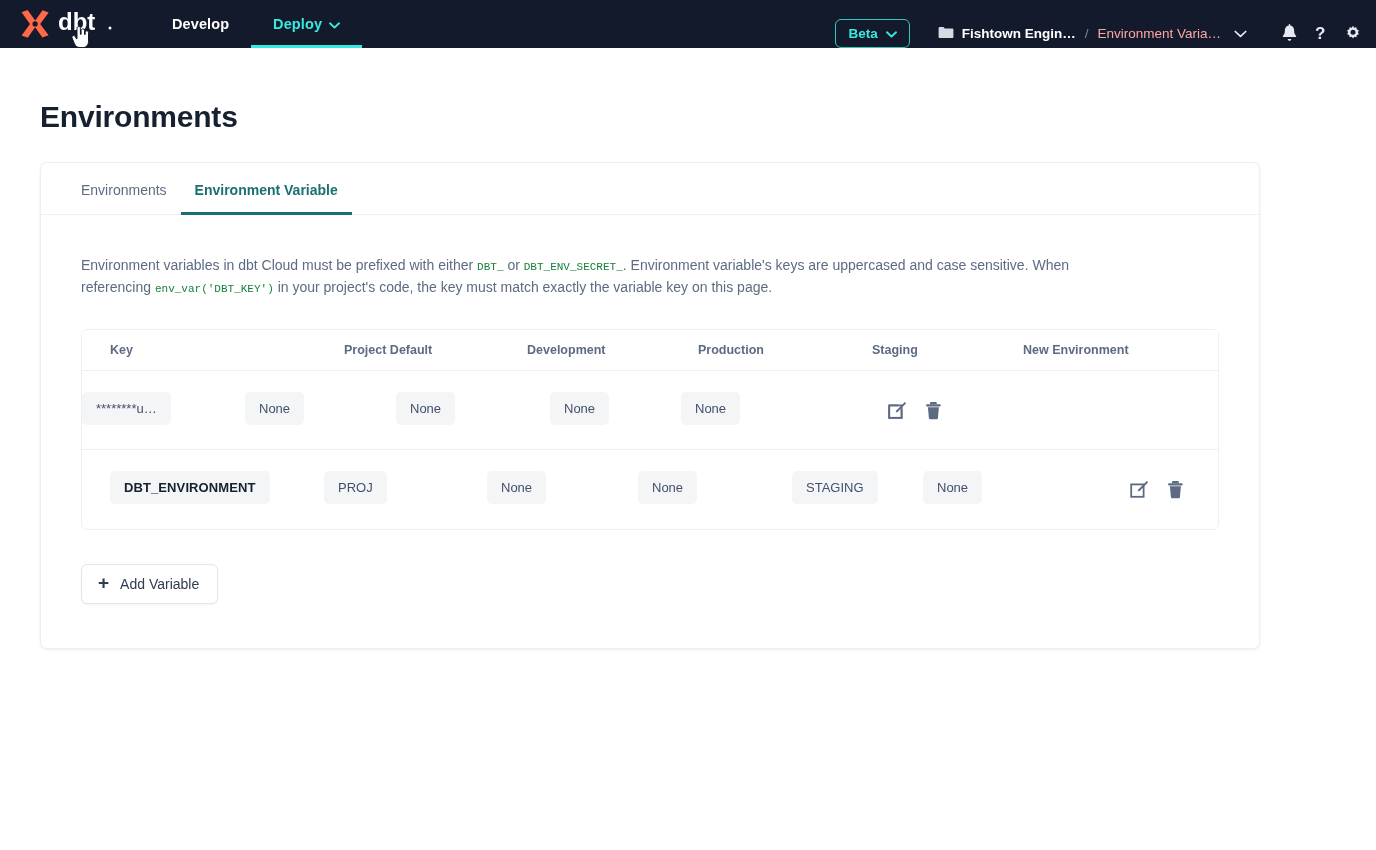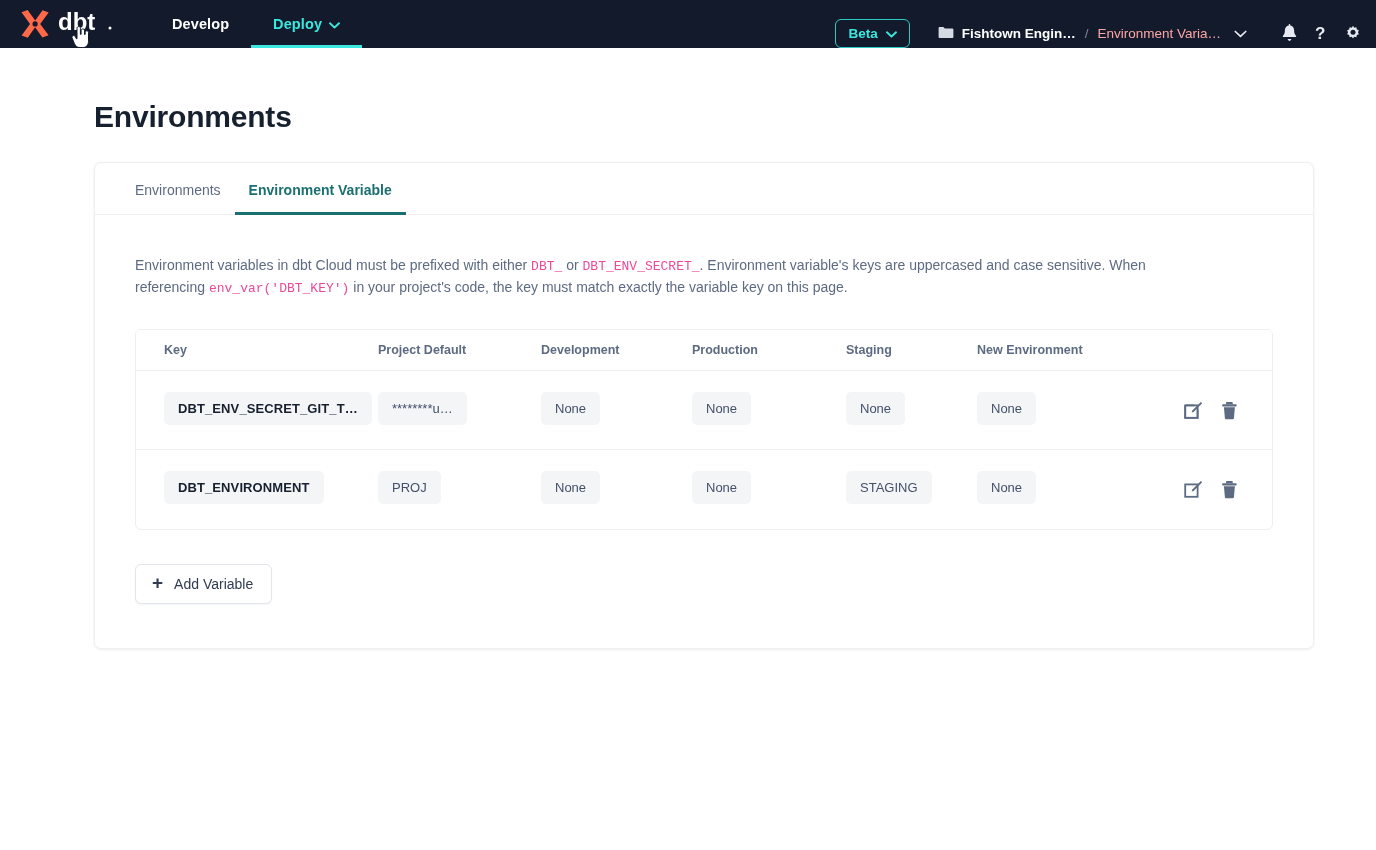--- a/index.html
+++ b/index.html
@@ -84,21 +84,21 @@
   }
   .bc-project { font-weight: 700; display:flex; align-items:center; gap:8px; cursor:pointer; }
   .bc-sep { color: #7D8799; font-weight: 400; }
   .bc-page { font-weight: 400; color: #fca5a5; cursor:pointer; }
   .bc-caret { margin-left: 4px; cursor:pointer; display:flex; align-items:center;}
 
   .icon-group { display:flex; align-items:center; gap: 16px; margin-left: 34px; }
   .nav-icon { cursor: pointer; display:flex; align-items:center; justify-content:center; }
 
   
-  .page { padding: 0 94px; }
+  .page { padding: 0 40px; }
   .page-title {
     font-size: 30px;
     font-weight: 700;
     color: #16202F;
     letter-spacing: -0.2px;
     padding-top: 52px;
     padding-bottom: 28px;
   }
 
   .card {
@@ -137,39 +137,40 @@
 
   .blurb {
     font-size: 14px;
     line-height: 20px;
     color: #5D6B82;
     max-width: 1060px;
     margin-bottom: 30px;
   }
   .mono {
     font-family: "Liberation Mono", "DejaVu Sans Mono", monospace;
-    font-size: 13px;
-    color: #ec4899;
+    font-size: 11px;
+    color: #15803d;
   }
 
   
   .table {
     border: 1px solid #EDEFF3;
     border-radius: 6px;
     overflow: hidden;
   }
   .trow {
     display: flex;
     align-items: center;
     border-bottom: 1px solid #EDEFF3;
   }
   .trow:last-child { border-bottom: none; }
   .thead {
     height: 41px;
     background: #ffffff;
+    gap: 20px;
   }
   .thead .cell {
     font-size: 12.5px;
     font-weight: 700;
     color: #5D6B82;
   }
   .tbody-row { height: 79px; }
 
   .cell { padding: 0 0 0 0; flex: none; }
   .c-key   { width: 242px; padding-left: 28px; }
@@ -341,23 +342,20 @@
           <div class="cell c-key">Key</div>
           <div class="cell c-proj">Project Default</div>
           <div class="cell c-dev">Development</div>
           <div class="cell c-prod">Production</div>
           <div class="cell c-stag">Staging</div>
           <div class="cell c-new">New Environment</div>
           <div class="cell c-act"></div>
         </div>
 
         <div class="trow tbody-row">
-          <div class="cell c-key">
-            <span class="pill key">DBT_ENV_SECRET_GIT_T…</span>
-          </div>
           <div class="cell c-proj">
             <span class="pill muted">********u…</span>
           </div>
           <div class="cell c-dev">
             <span class="pill muted">None</span>
           </div>
           <div class="cell c-prod">
             <span class="pill muted">None</span>
           </div>
           <div class="cell c-stag">

